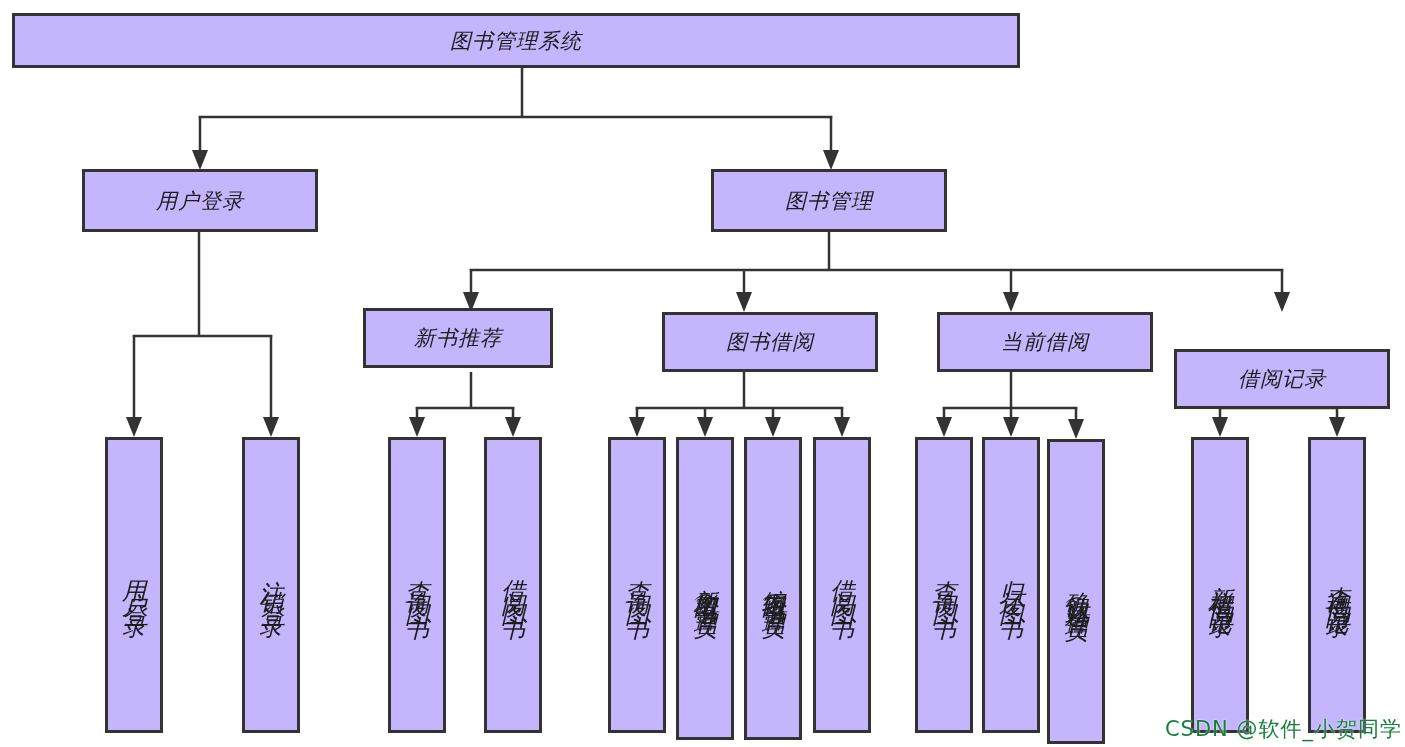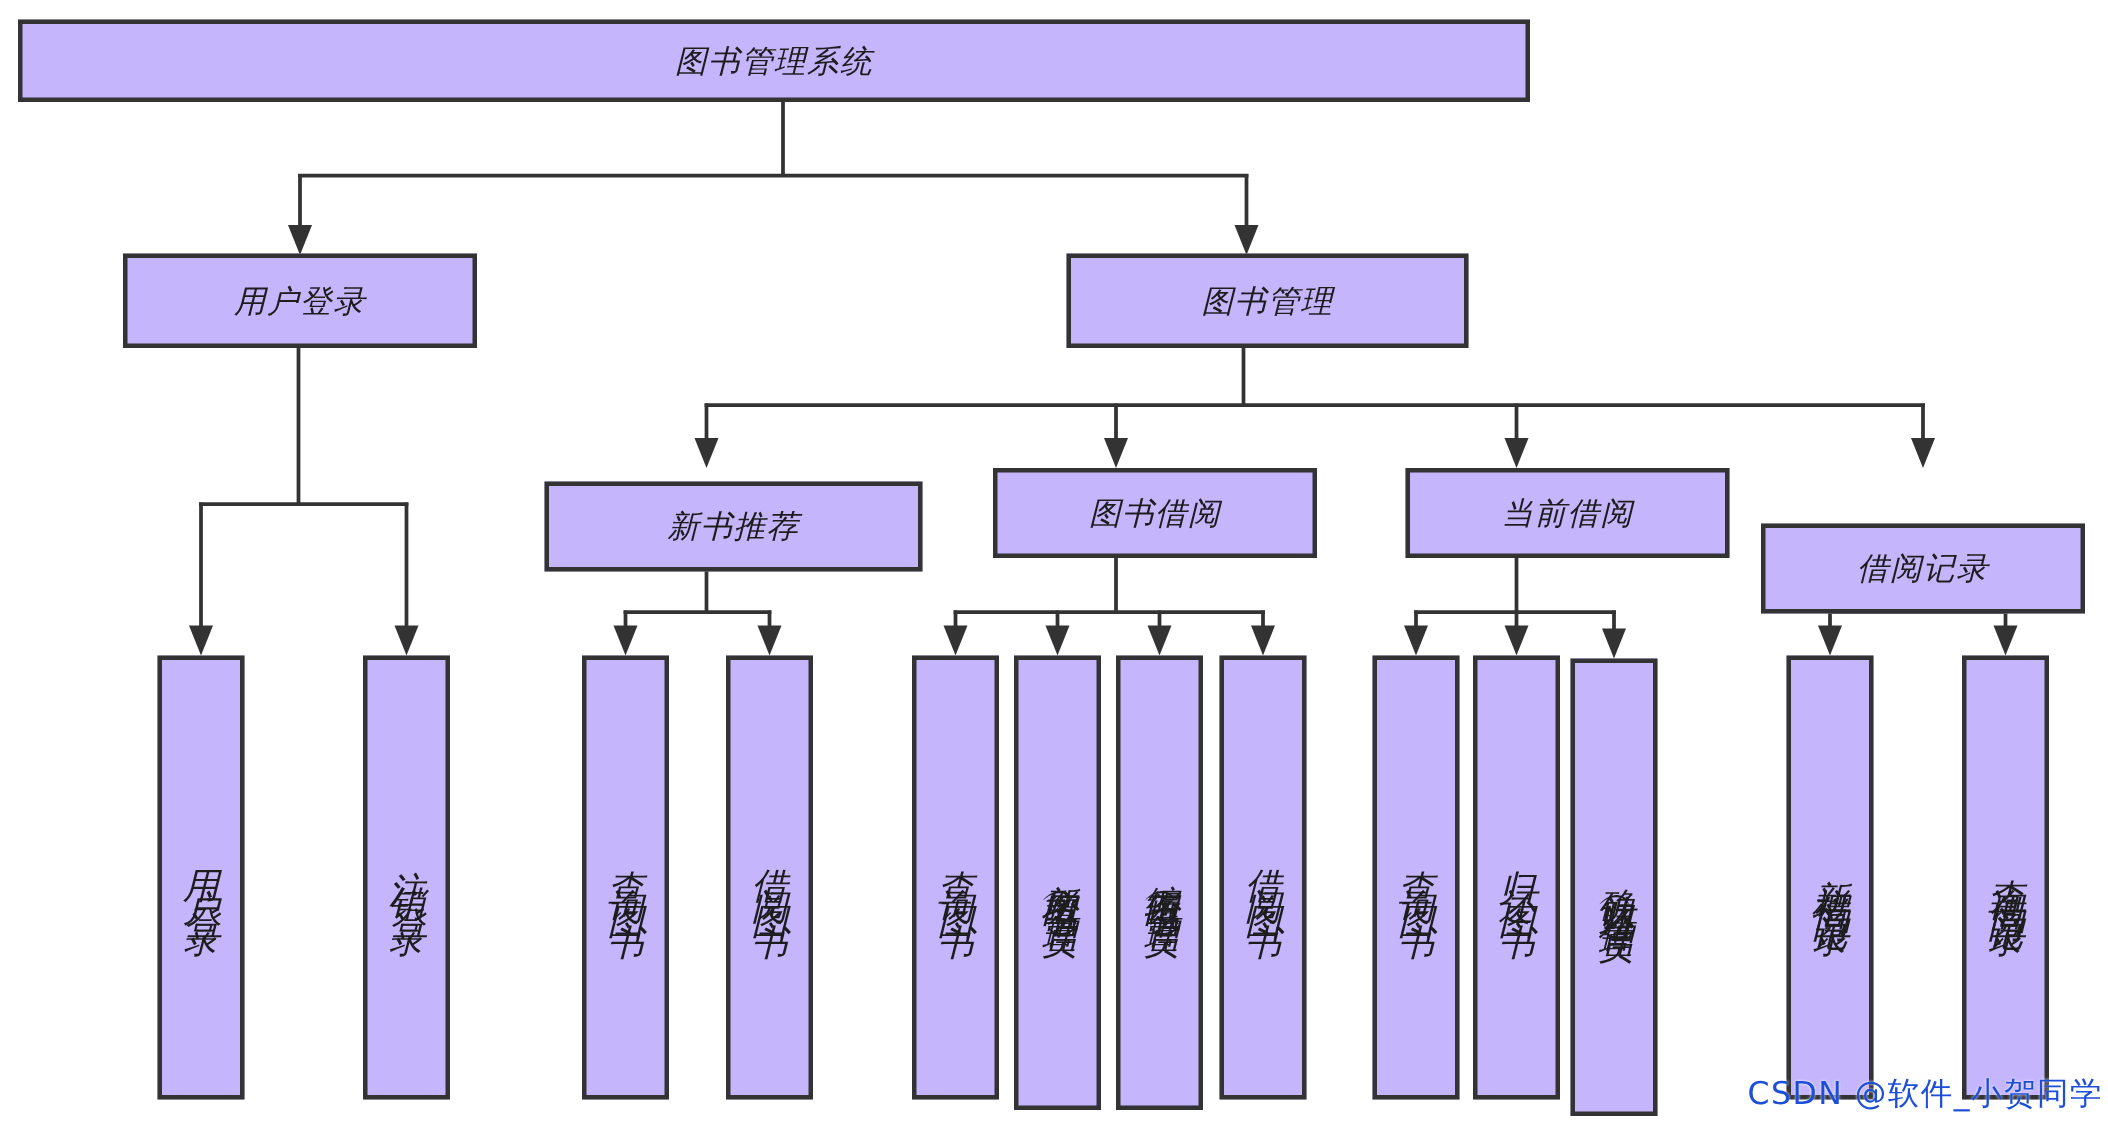--- a/index.html
+++ b/index.html
@@ -28,21 +28,21 @@
     letter-spacing:12px;
     line-height:1;
     color:#1d1d1d;
   }
   .leaf.med span{letter-spacing:6px;}
   .leaf.long span{letter-spacing:4px;font-size:23px;}
   .watermark{
     position:absolute;
     right:3px;bottom:4px;
     font-size:21px;
-    color:#1d4ed8;
+    color:#15803d;
     text-shadow:0 0 2px #ffffff;
     letter-spacing:1px;
     pointer-events:none;
     z-index:5;
   }
 </style>
 </head>
 <body>
 
 <div class="canvas">
@@ -109,25 +109,25 @@
     <polygon points="1329,417 1345,417 1337,437" fill="#333333" stroke="none"></polygon>
   </svg>
 
   <div class="node hlabel" style="left:12px;top:13px;width:1008px;height:55px;">
     <span>图书管理系统</span>
   </div>
 
   <div class="node hlabel" style="left:82px;top:169px;width:236px;height:63px;">
     <span>用户登录</span>
   </div>
-  <div class="node hlabel" style="left:711px;top:169px;width:268px;height:63px;">
+  <div class="node hlabel" style="left:711px;top:169px;width:236px;height:63px;">
     <span>图书管理</span>
   </div>
 
-  <div class="node hlabel" style="left:363px;top:321px;width:252px;height:60px;">
+  <div class="node hlabel" style="left:363px;top:308px;width:190px;height:60px;">
     <span>新书推荐</span>
   </div>
   <div class="node hlabel" style="left:636px;top:312px;width:216px;height:60px;margin-left:26px;">
     <span>图书借阅</span>
   </div>
   <div class="node hlabel" style="left:937px;top:312px;width:216px;height:60px;">
     <span>当前借阅</span>
   </div>
   <div class="node hlabel" style="left:1174px;top:312px;width:216px;height:60px;margin-top:37px;">
     <span>借阅记录</span>

